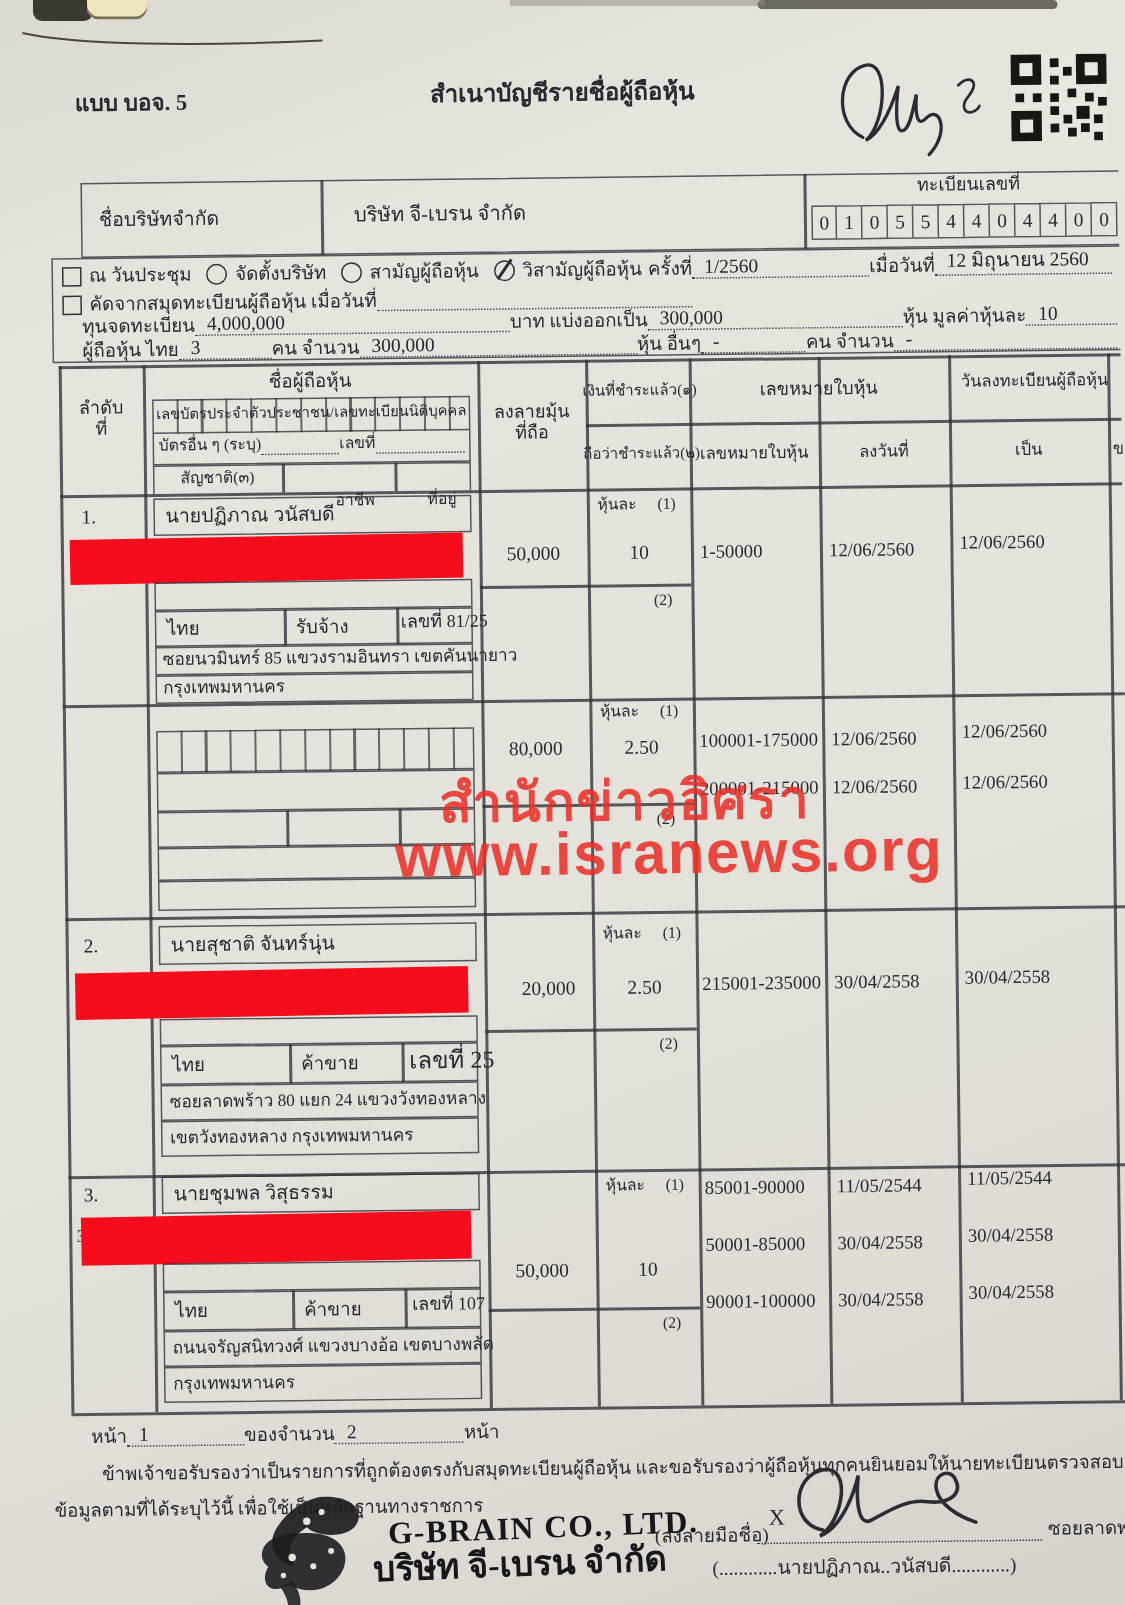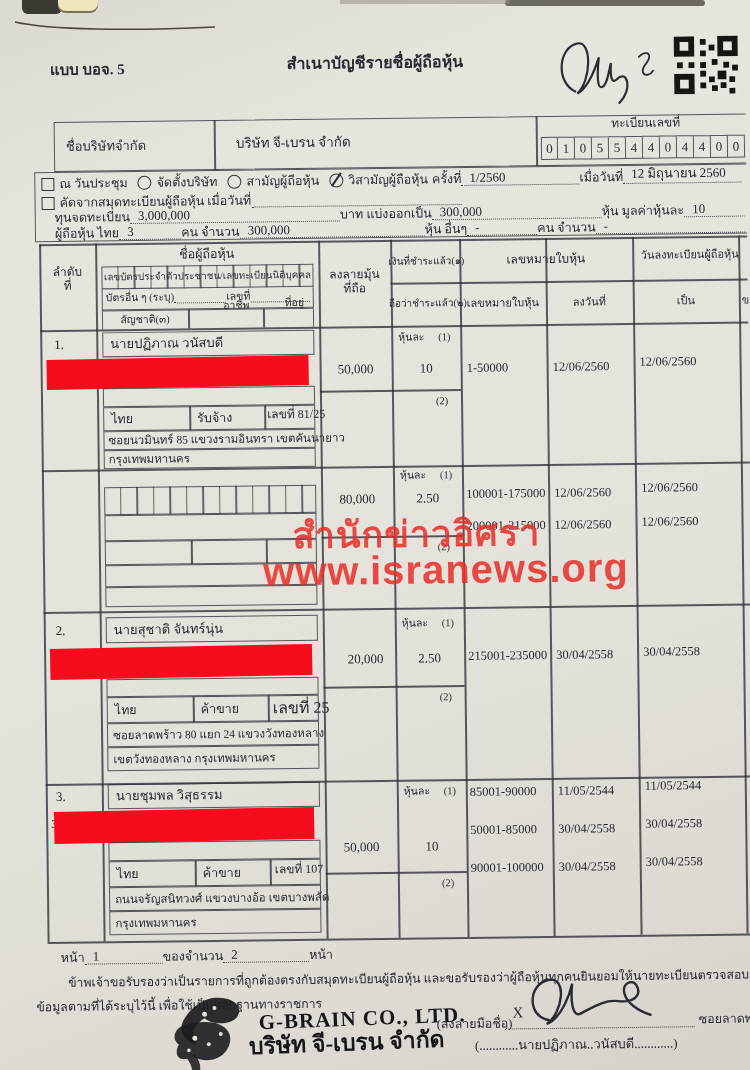--- a/index.html
+++ b/index.html
@@ -119,21 +119,21 @@
         </span>
     </div>
     <div class="abs" style="left:45px;top:191px;width:420px;display:flex;align-items:flex-end;">
       <span class="chk"></span>
       <span class="t">คัดจากสมุดทะเบียนผู้ถือหุ้น เมื่อวันที่</span>
       <span class="leader" style="flex:1;"></span>
     </div>
     <div class="abs" style="left:58px;top:206px;width:690px;display:flex;align-items:flex-end;">
       <span class="t">ทุนจดทะเบียน</span>
       <span class="leader" style="width:210px;">
-          <i>3,000,000</i>
+          <i>4,000,000</i>
         </span>
       <span class="t">บาท แบ่งออกเป็น</span>
       <span class="leader" style="width:170px;">
           <i>300,000</i>
         </span>
       <span class="t">หุ้น มูลค่าหุ้นละ</span>
       <span class="leader" style="flex:1;">
           <i>10</i>
         </span>
     </div>
@@ -188,22 +188,22 @@
     <div class="abs" style="left:108px;top:289px;width:204px;display:flex;align-items:flex-end;">
       <span class="t small">บัตรอื่น ๆ (ระบุ)</span>
       <span class="leader" style="width:52px;height:11px;"></span>
       <span class="t small">เลขที่</span>
       <span class="leader" style="flex:1;height:11px;"></span>
     </div>
     <div class="box" style="left:104px;top:307px;width:212px;height:19px;border-bottom:none;"></div>
     <div class="vline" style="left:190px;top:307px;height:19px;"></div>
     <div class="vline" style="left:265px;top:307px;height:19px;"></div>
     <div class="cell-c t small" style="left:104px;top:311px;width:86px;">สัญชาติ(๓)</div>
-    <div class="cell-c t small" style="left:190px;top:298px;width:75px;padding-left:11px;">อาชีพ</div>
-    <div class="cell-c t small" style="left:265px;top:296px;width:63px;">ที่อยู่</div>
+    <div class="cell-c t small" style="left:190px;top:327px;width:75px;padding-left:11px;">อาชีพ</div>
+    <div class="cell-c t small" style="left:265px;top:327px;width:63px;">ที่อยู่</div>
     <div class="cell-c t" style="left:321px;top:268px;width:72px;font-size:12px;">
       <div>ลงลายมุ้น</div>
         <div>ที่ถือ</div>
     </div>
     <div class="cell-c t" style="left:391px;top:256px;width:73px;font-size:10px;">เงินที่ชำระแล้ว(๑)</div>
     <div class="cell-c t" style="left:462px;top:255px;width:173px;font-size:12px;">เลขหมายใบหุ้น</div>
     <div class="cell-c t" style="left:635px;top:252px;width:115px;font-size:11px;">วันลงทะเบียนผู้ถือหุ้น</div>
     <div class="cell-c t" style="left:391px;top:298px;width:73px;font-size:10px;">ถือว่าชำระแล้ว(๒)</div>
     <div class="cell-c t" style="left:462px;top:298px;width:86px;font-size:11px;">เลขหมายใบหุ้น</div>
     <div class="cell-c t" style="left:548px;top:298px;width:87px;font-size:11px;">ลงวันที่</div>

